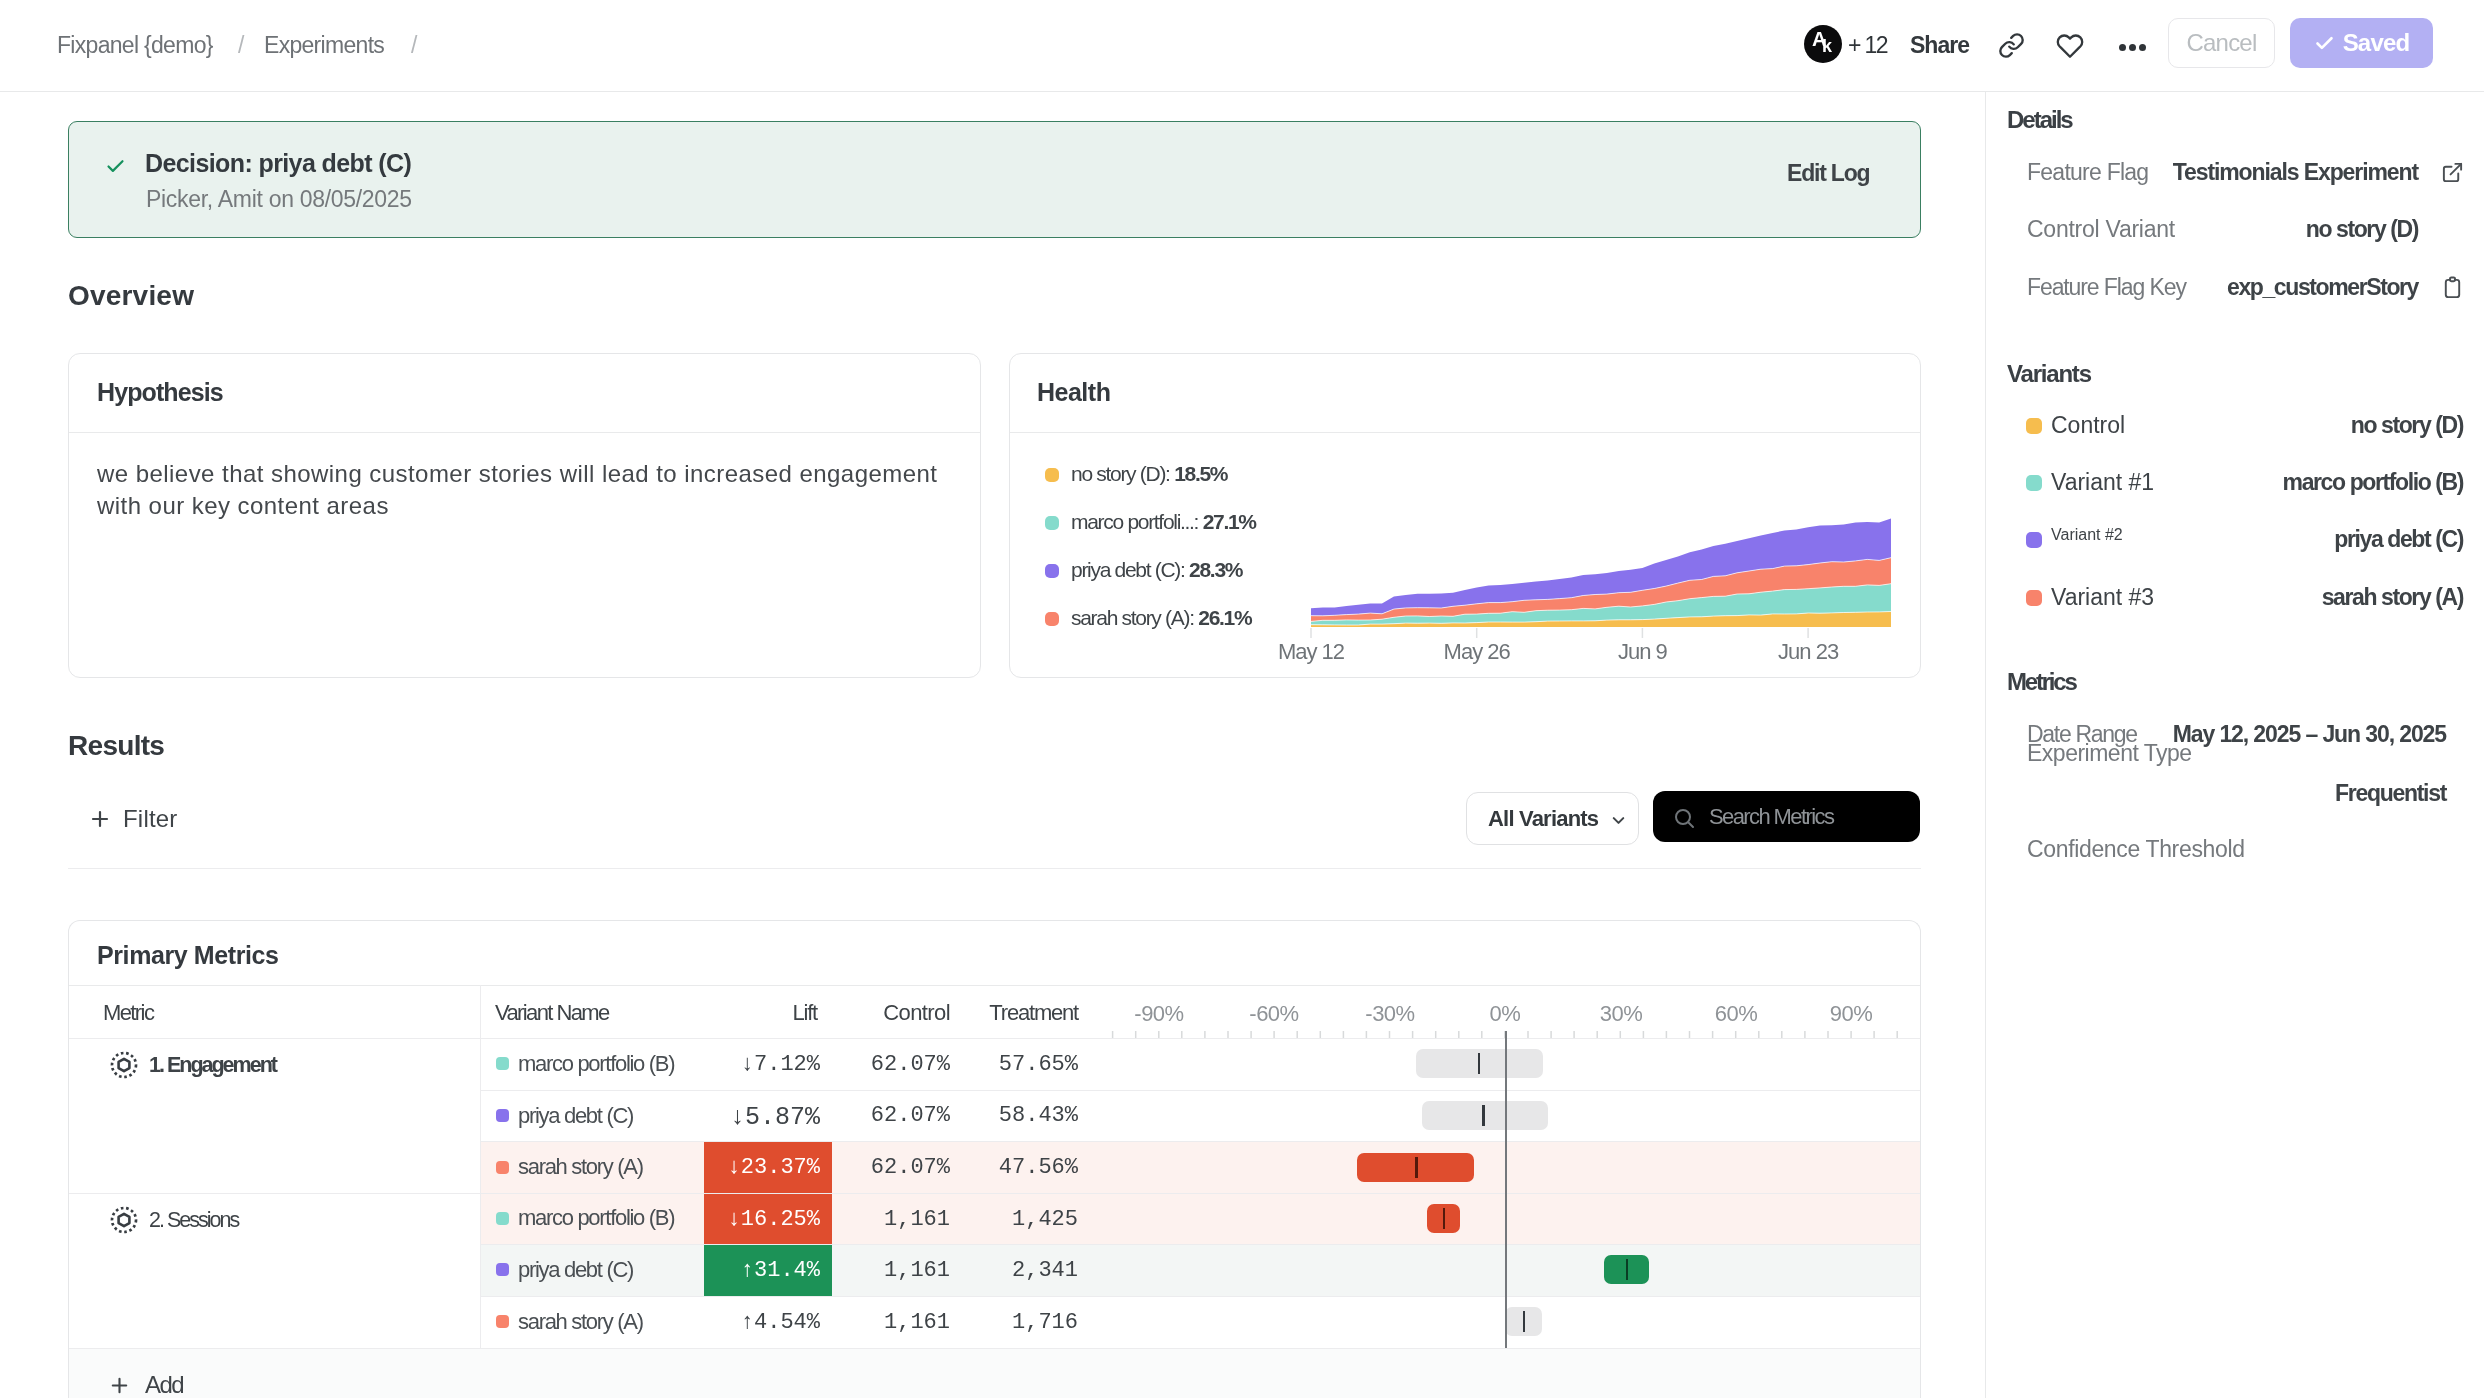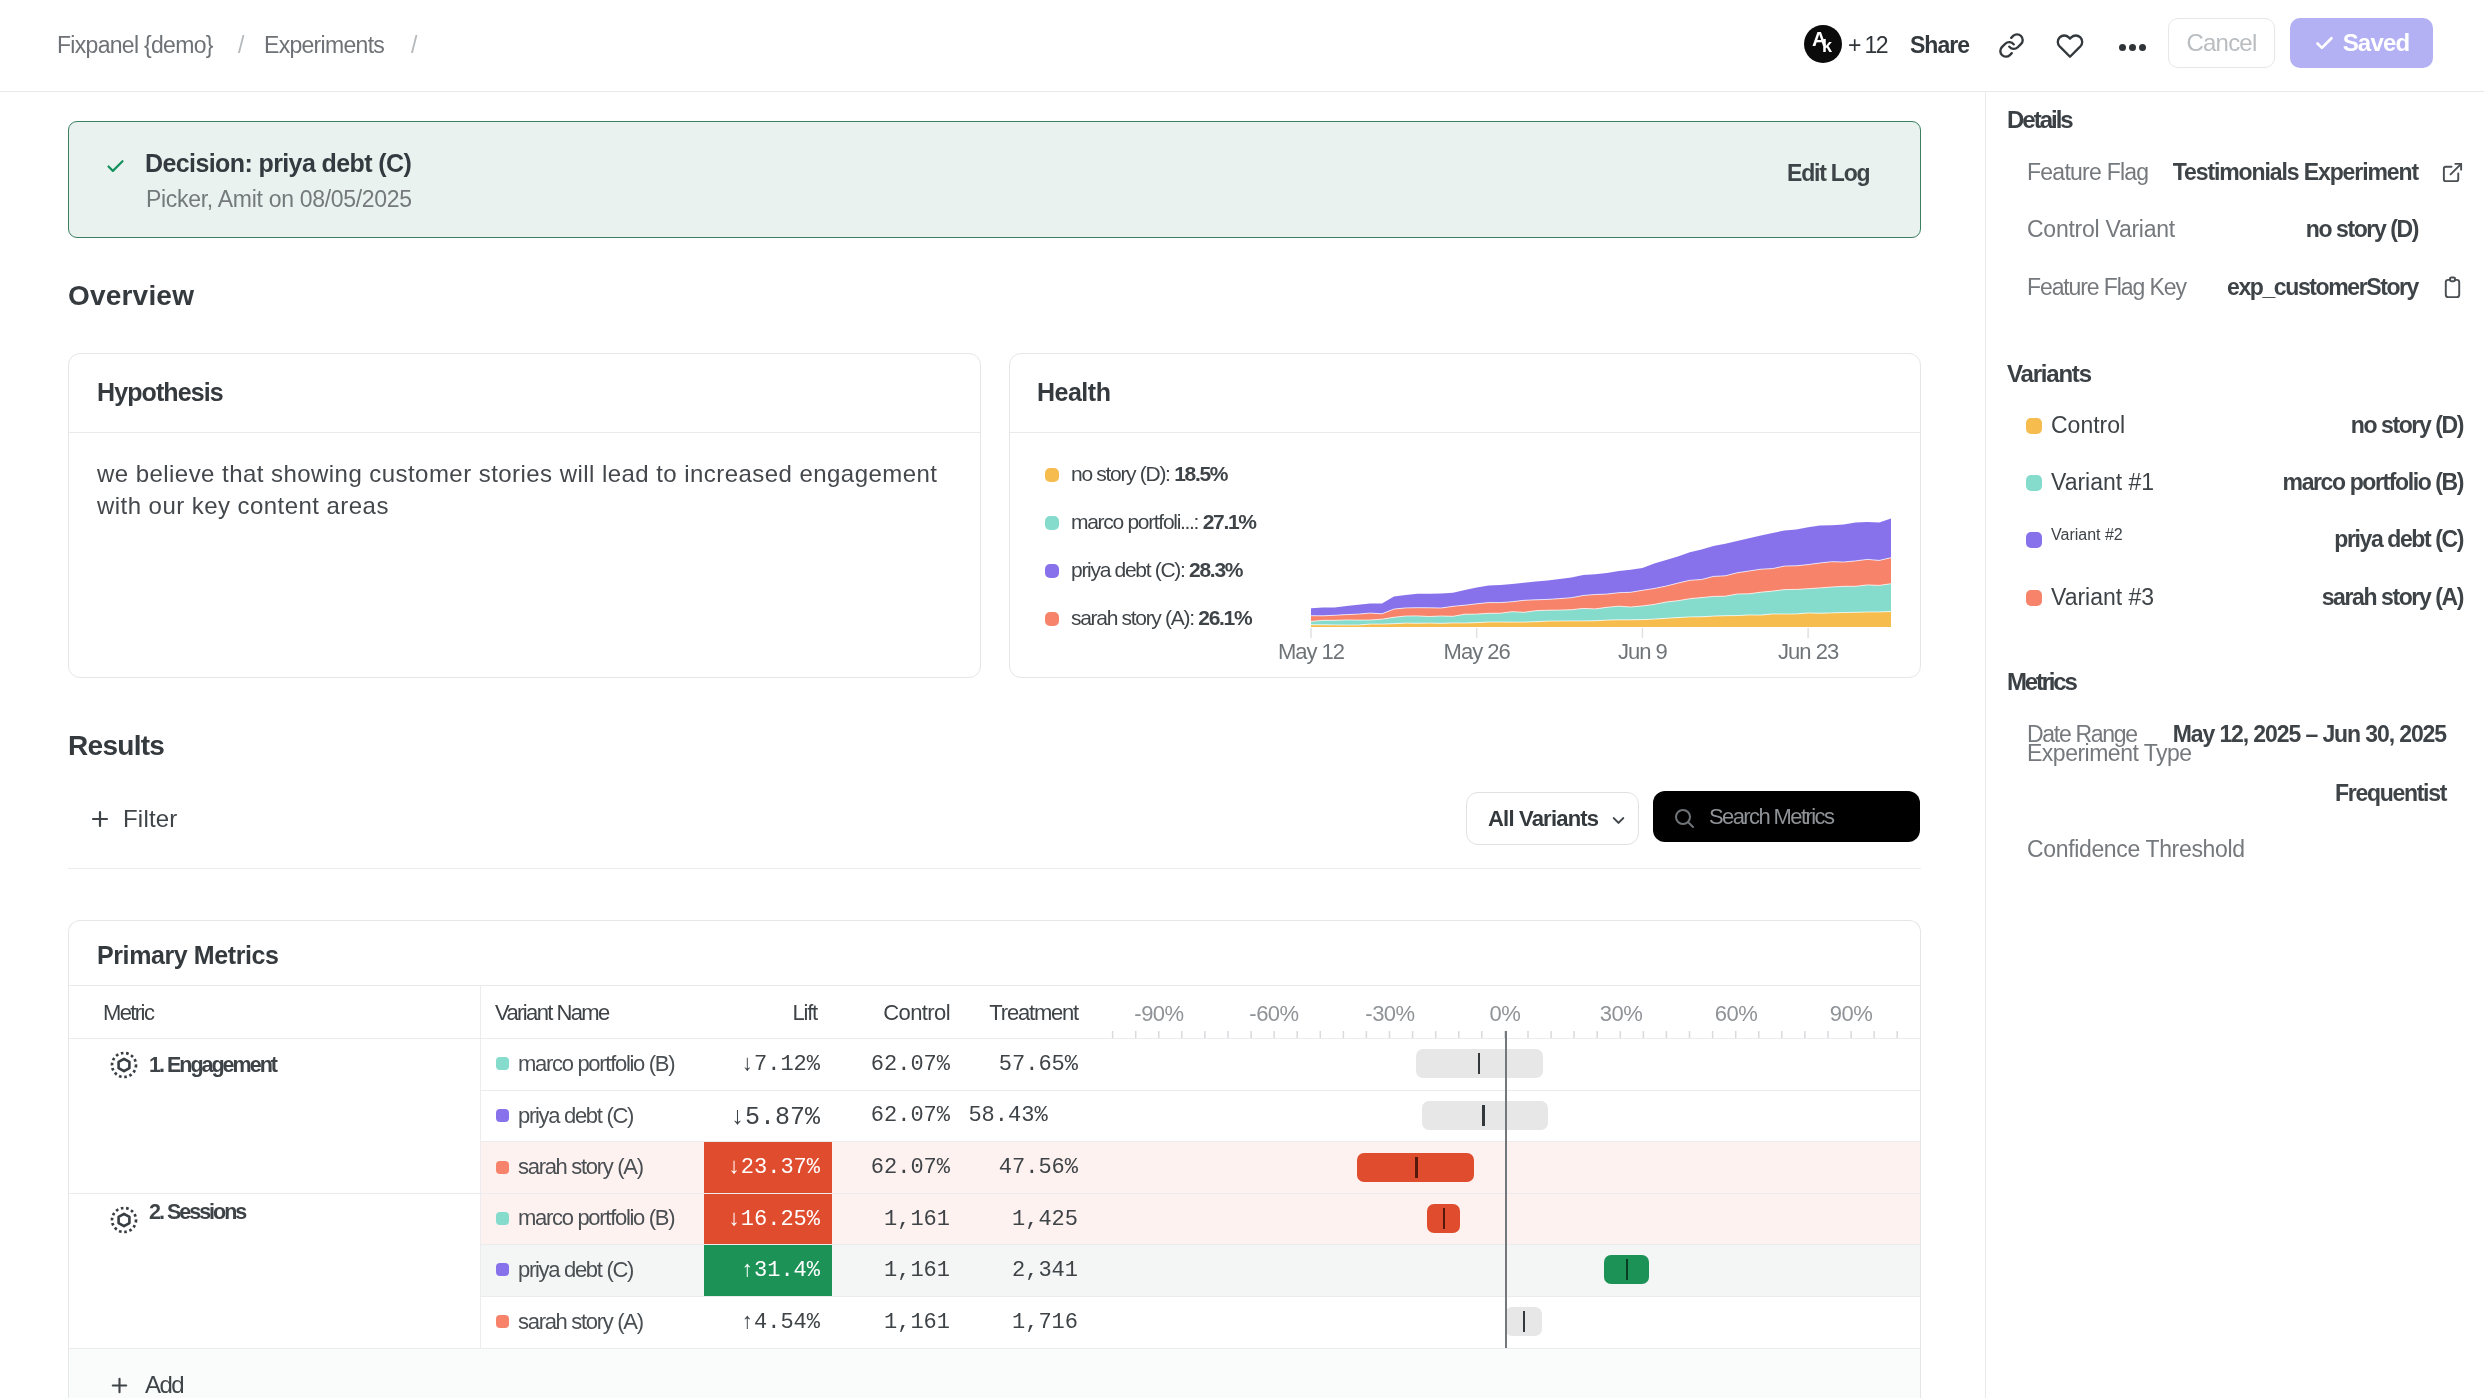--- a/index.html
+++ b/index.html
@@ -190,33 +190,33 @@
   <div class="abs" style="left:411px; top:64px; width:1px; height:363px; background:#ececee;"></div>
 <svg class="abs" style="left:41px; top:130px;" width="28" height="28" viewBox="0 0 28 28">
     <circle cx="14" cy="14" r="12" fill="none" stroke="#383d42" stroke-width="2.7" stroke-dasharray="2.6 2.7"></circle>
     <path d="M14 7.8l5.4 3.1v6.2l-5.4 3.1-5.4-3.1v-6.2z" fill="none" stroke="#383d42" stroke-width="2.6" stroke-linejoin="round"></path>
   </svg>
   <div class="abs" style="left:80px; top:132px; font-size:21.5px; font-weight:600; color:#3e4347; letter-spacing:-2px;">1. Engagement</div>
 <svg class="abs" style="left:41px; top:285px;" width="28" height="28" viewBox="0 0 28 28">
     <circle cx="14" cy="14" r="12" fill="none" stroke="#383d42" stroke-width="2.7" stroke-dasharray="2.6 2.7"></circle>
     <path d="M14 7.8l5.4 3.1v6.2l-5.4 3.1-5.4-3.1v-6.2z" fill="none" stroke="#383d42" stroke-width="2.6" stroke-linejoin="round"></path>
   </svg>
-  <div class="abs" style="left:80px; top:279px; font-size:21.5px; font-weight:700; color:#3e4347; letter-spacing:-2px;">2. Sessions</div>
+  <div class="abs" style="left:80px; top:287px; font-size:21.5px; font-weight:400; color:#3e4347; letter-spacing:-2px;">2. Sessions</div>
   <div class="abs" style="left:427px; top:136px; width:13px; height:13px; border-radius:4px; background:#85dbcc;"></div>
   <div class="abs" style="left:449px; top:130px; font-size:22px; color:#4a4f53; letter-spacing:-1.3px;">marco portfolio (B)</div>
   <div class="abs mono" style="left:635px; top:131px; width:116px; text-align:right; font-size:22px; color:#3e4347;">↓7.12%</div>
   <div class="abs mono" style="left:741px; top:131px; width:140px; text-align:right; font-size:22px; color:#3e4347;">62.07%</div>
   <div class="abs mono" style="left:869px; top:131px; width:140px; text-align:right; font-size:22px; color:#3e4347;">57.65%</div>
   <div class="abs" style="left:1346.8px; top:128px; width:127.3px; height:29px; border-radius:7px; background:#e7e7e8;"></div>
   <div class="abs" style="left:1408.6px; top:132px; width:2.5px; height:21px; background:#33383d;"></div>
   <div class="abs" style="left:427px; top:188px; width:13px; height:13px; border-radius:4px; background:#8872ec;"></div>
   <div class="abs" style="left:449px; top:182px; font-size:22px; color:#4a4f53; letter-spacing:-1.3px;">priya debt (C)</div>
   <div class="abs mono" style="left:635px; top:182px; width:116px; text-align:right; font-size:25px; color:#3e4347;">↓5.87%</div>
   <div class="abs mono" style="left:741px; top:182px; width:140px; text-align:right; font-size:22px; color:#3e4347;">62.07%</div>
-  <div class="abs mono" style="left:869px; top:182px; width:140px; text-align:center; font-size:22px; color:#3e4347;">58.43%</div>
+  <div class="abs mono" style="left:869px; top:182px; width:140px; text-align:right; font-size:22px; color:#3e4347;">58.43%</div>
   <div class="abs" style="left:1352.9px; top:180px; width:126.2px; height:29px; border-radius:7px; background:#e7e7e8;"></div>
   <div class="abs" style="left:1413.4px; top:184px; width:2.5px; height:21px; background:#33383d;"></div>
   <div class="abs" style="left:427px; top:240px; width:13px; height:13px; border-radius:4px; background:#f8836b;"></div>
   <div class="abs" style="left:449px; top:233px; font-size:22px; color:#4a4f53; letter-spacing:-1.3px;">sarah story (A)</div>
   <div class="abs r" style="left:635px; top:221px; width:128px; height:51px; background:#df4d2e; justify-content:flex-end;">
       <span class="mono" style="font-size:22px; color:#fff; margin-right:12px;">↓23.37%</span>
     </div>
   <div class="abs mono" style="left:741px; top:234px; width:140px; text-align:right; font-size:22px; color:#3e4347;">62.07%</div>
   <div class="abs mono" style="left:869px; top:234px; width:140px; text-align:right; font-size:22px; color:#3e4347;">47.56%</div>
   <div class="abs" style="left:1287.9px; top:232px; width:116.9px; height:29px; border-radius:7px; background:#df4d2e;"></div>

